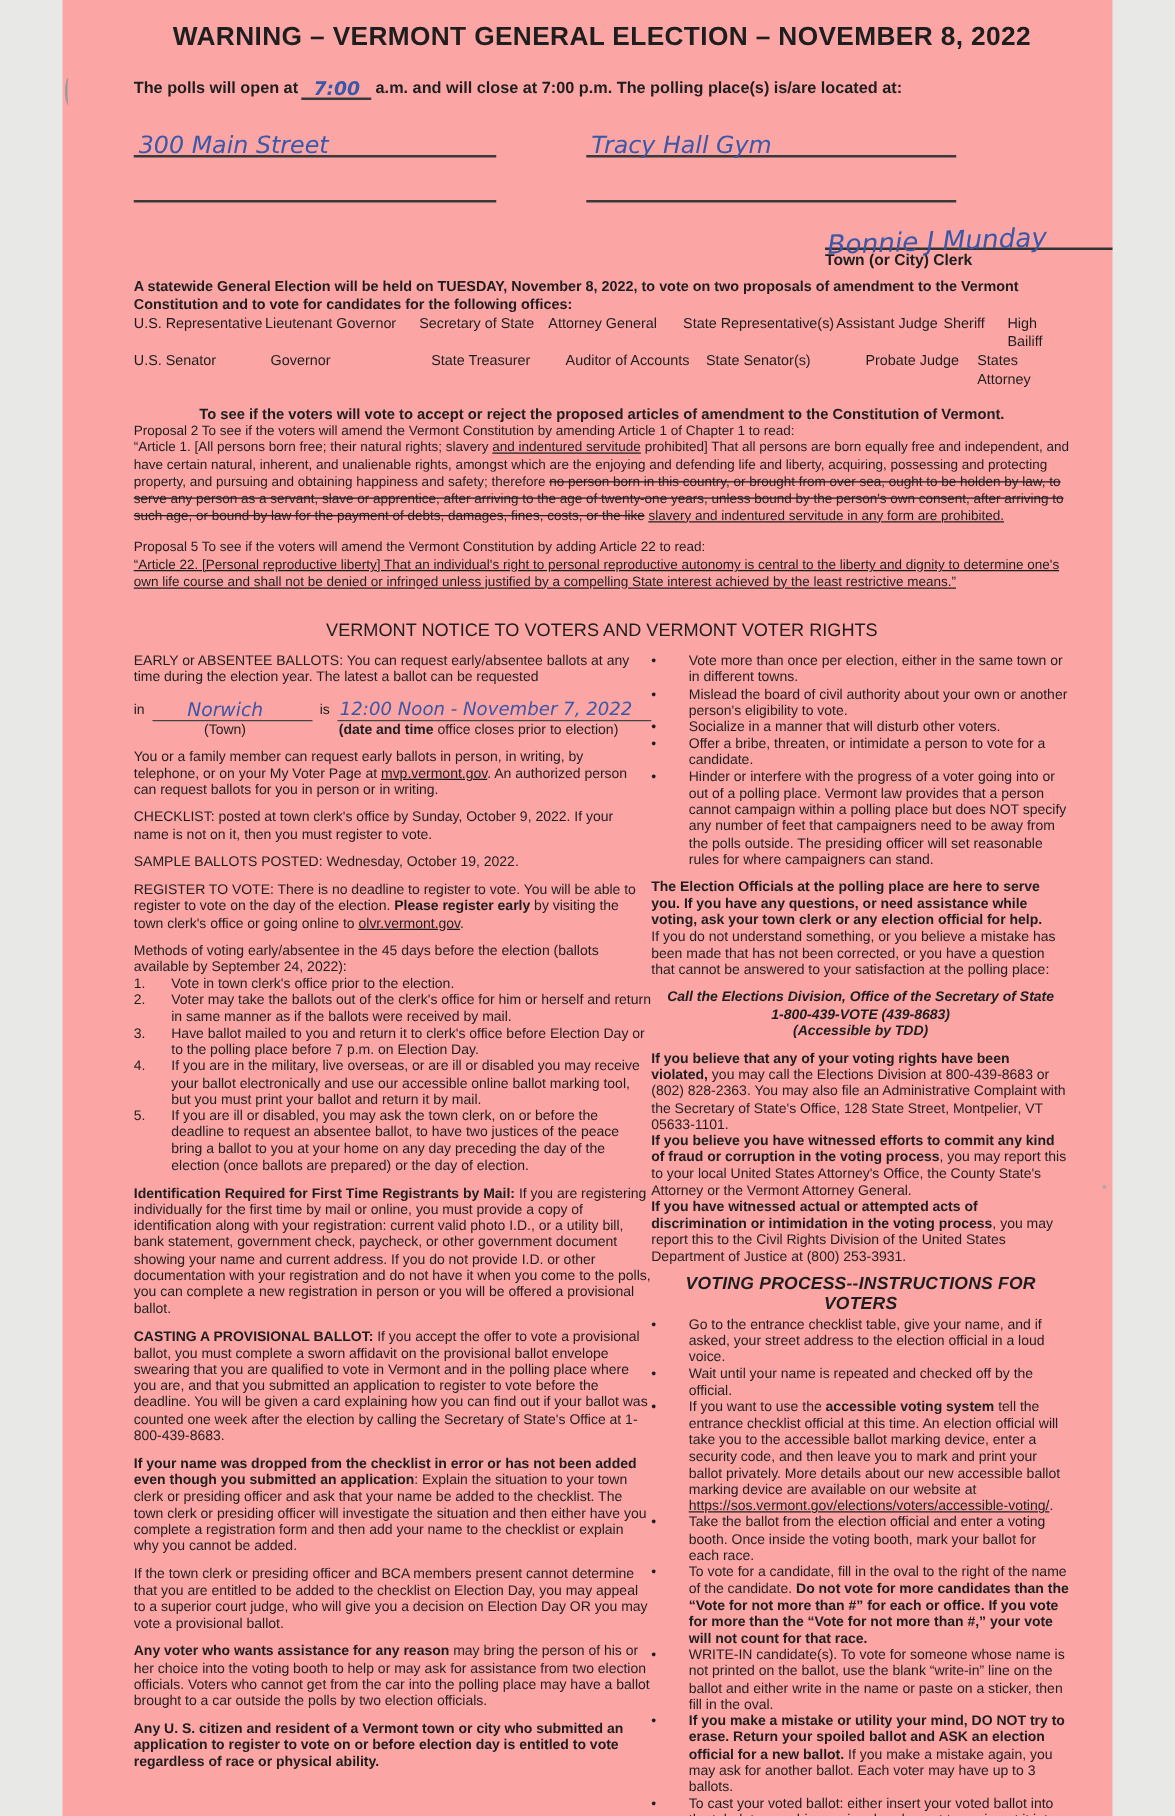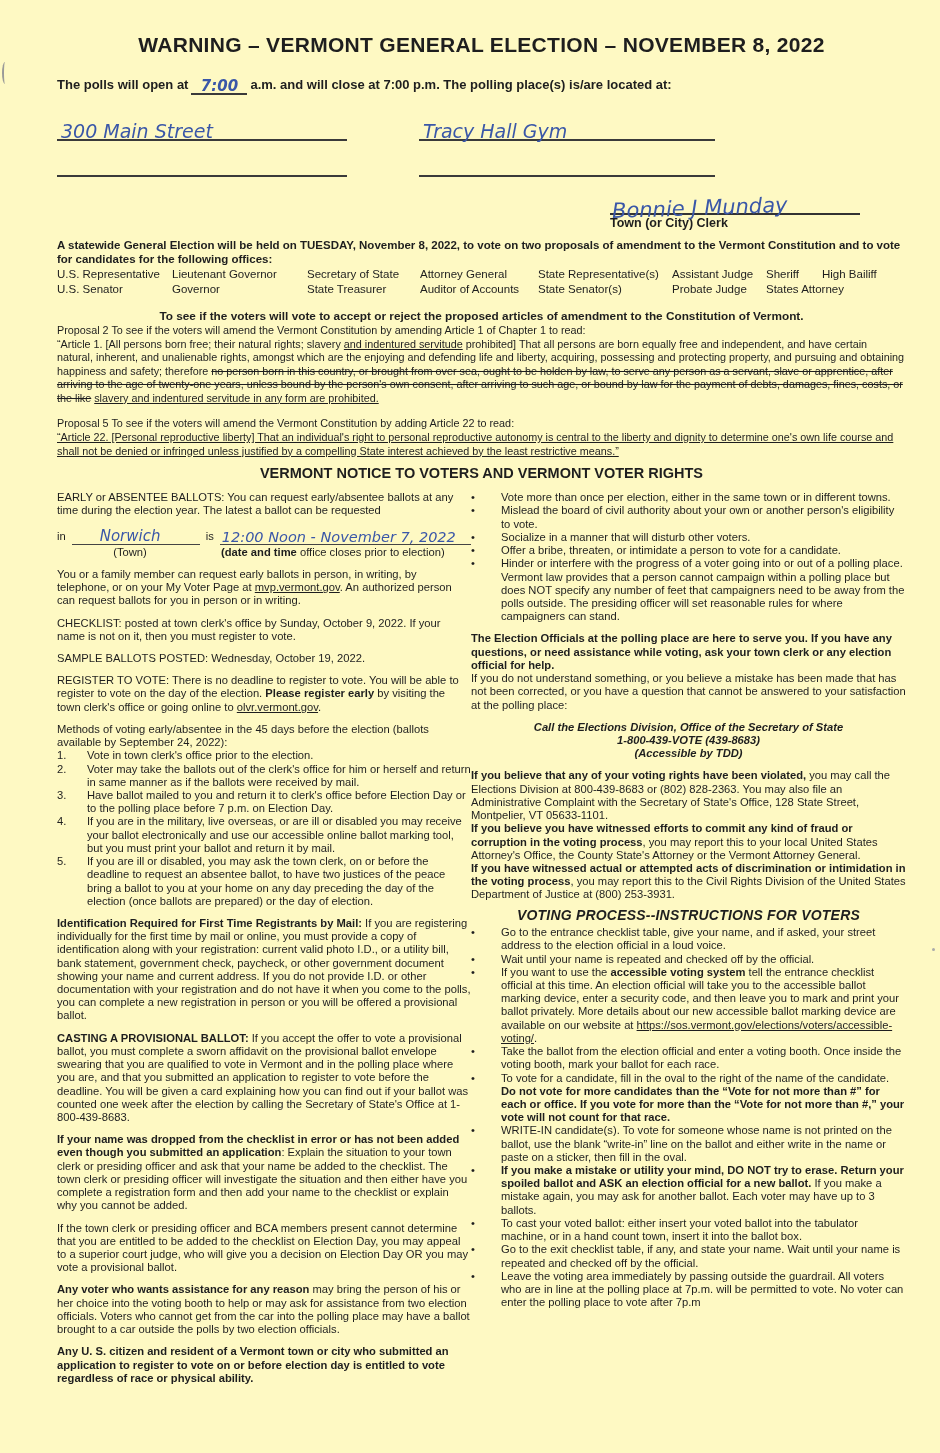--- a/index.html
+++ b/index.html
@@ -1,25 +1,25 @@
 <!DOCTYPE html>
 <html><head>
 <meta charset="utf-8">
 <style>
   html,body{margin:0;padding:0;background:#e8e8e6;}
   .page{
     position:relative;
-    width:940px;height:1453px;
+    width:840px;height:1453px;
     margin:0 auto;
-    background:#fef9c3;
+    background:#fca5a5;
     color:#1e1e1e;
     font-family:"Liberation Sans",sans-serif;
     overflow:hidden;
     box-sizing:border-box;
-    padding:29px 34px 0 57px;
+    padding:14px 34px 0 57px;
   }
   .b{font-weight:700;}
   .u{text-decoration:underline;}
   .st{text-decoration:line-through;}
   .hw{
     font-family:"DejaVu Sans",sans-serif;
     font-style:italic;
     color:#3a57a8;
     white-space:nowrap;
   }
@@ -38,21 +38,21 @@
   .sig-line{border-bottom:2px solid #333;height:32px;position:relative;}
   .hw-sig{font-size:21px;position:absolute;bottom:-7px;left:2px;transform:rotate(-2deg);display:inline-block;}
   .sig-label{font-size:12.5px;font-weight:700;margin-top:1px;}
   
   .intro{font-size:11.5px;font-weight:700;line-height:1.22;margin:8px 0 1px;}
   .offices-row{font-size:11.5px;line-height:1.3;display:flex;}
   .offices-row span{display:inline-block;}
   .amend-heading{font-size:11.8px;font-weight:700;text-align:center;margin-top:12px;}
   .proposal{font-size:10.8px;line-height:1.26;margin:1px 0 0;}
   .proposal-5{margin-top:12px;}
-  .notice-heading{font-size:14.5px;font-weight:700;text-align:center;margin:7px 0 10px;}
+  .notice-heading{font-size:14.5px;font-weight:400;text-align:center;margin:24px 0 10px;}
   
   .columns{display:grid;grid-template-columns:414px 1fr;font-size:11.2px;line-height:1.18;}
   .para{margin:0;overflow-wrap:anywhere;}
   .sp{height:9px;}
   .li{display:flex;}
   .li .marker{flex:0 0 30px;}
   .li .li-body{flex:1;overflow-wrap:anywhere;}
   .center-block{text-align:center;font-weight:700;font-style:italic;}
   .center-block.large{font-size:14px;margin:5px 0 3px;letter-spacing:.2px;}
   

